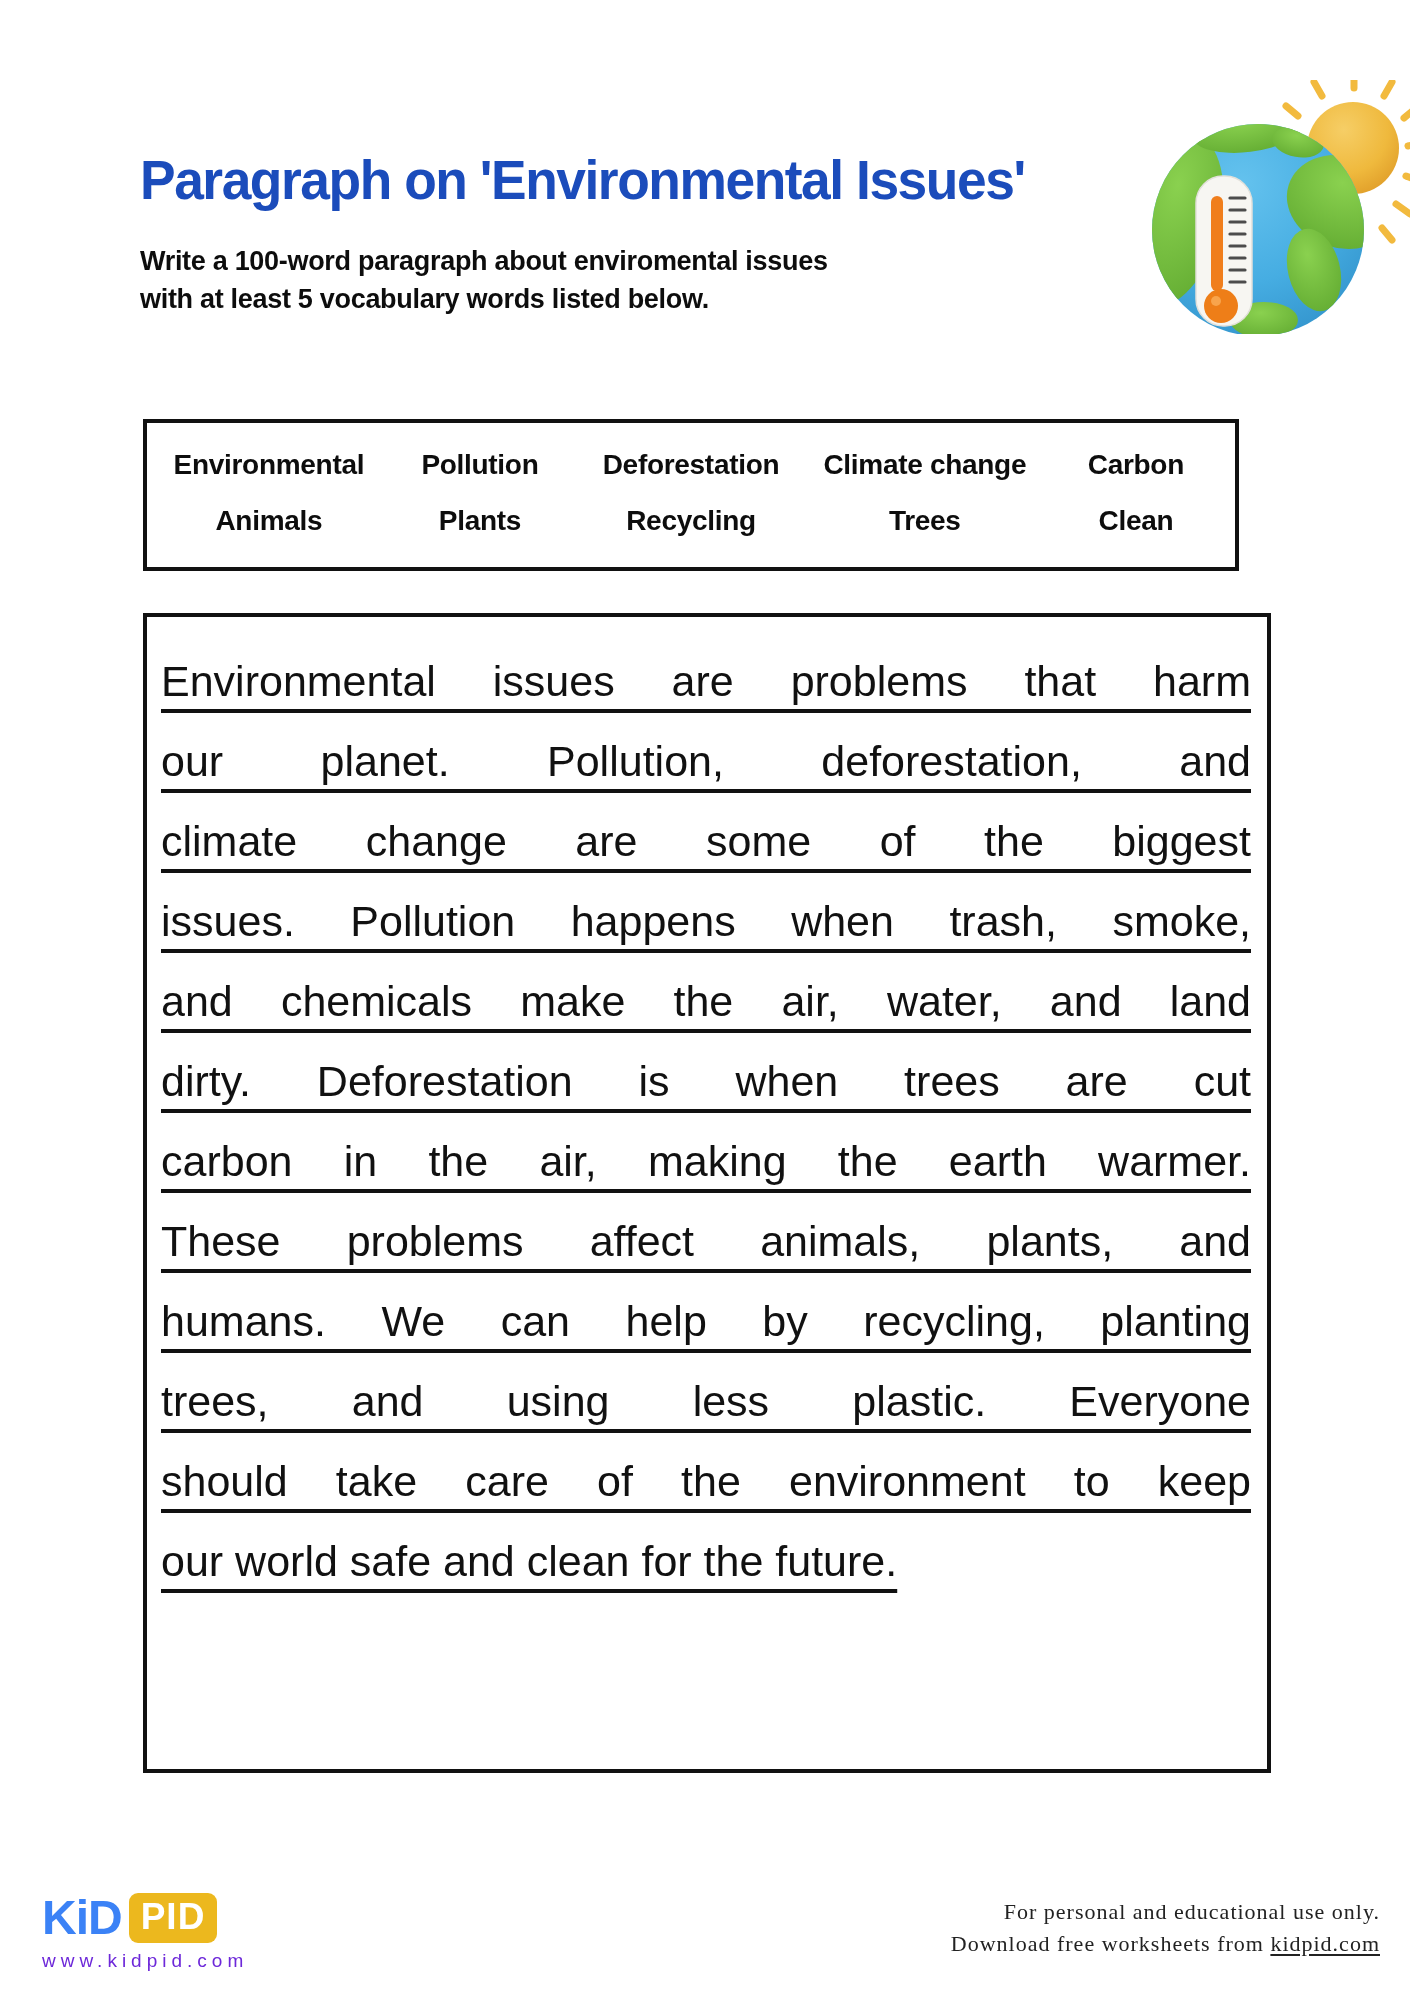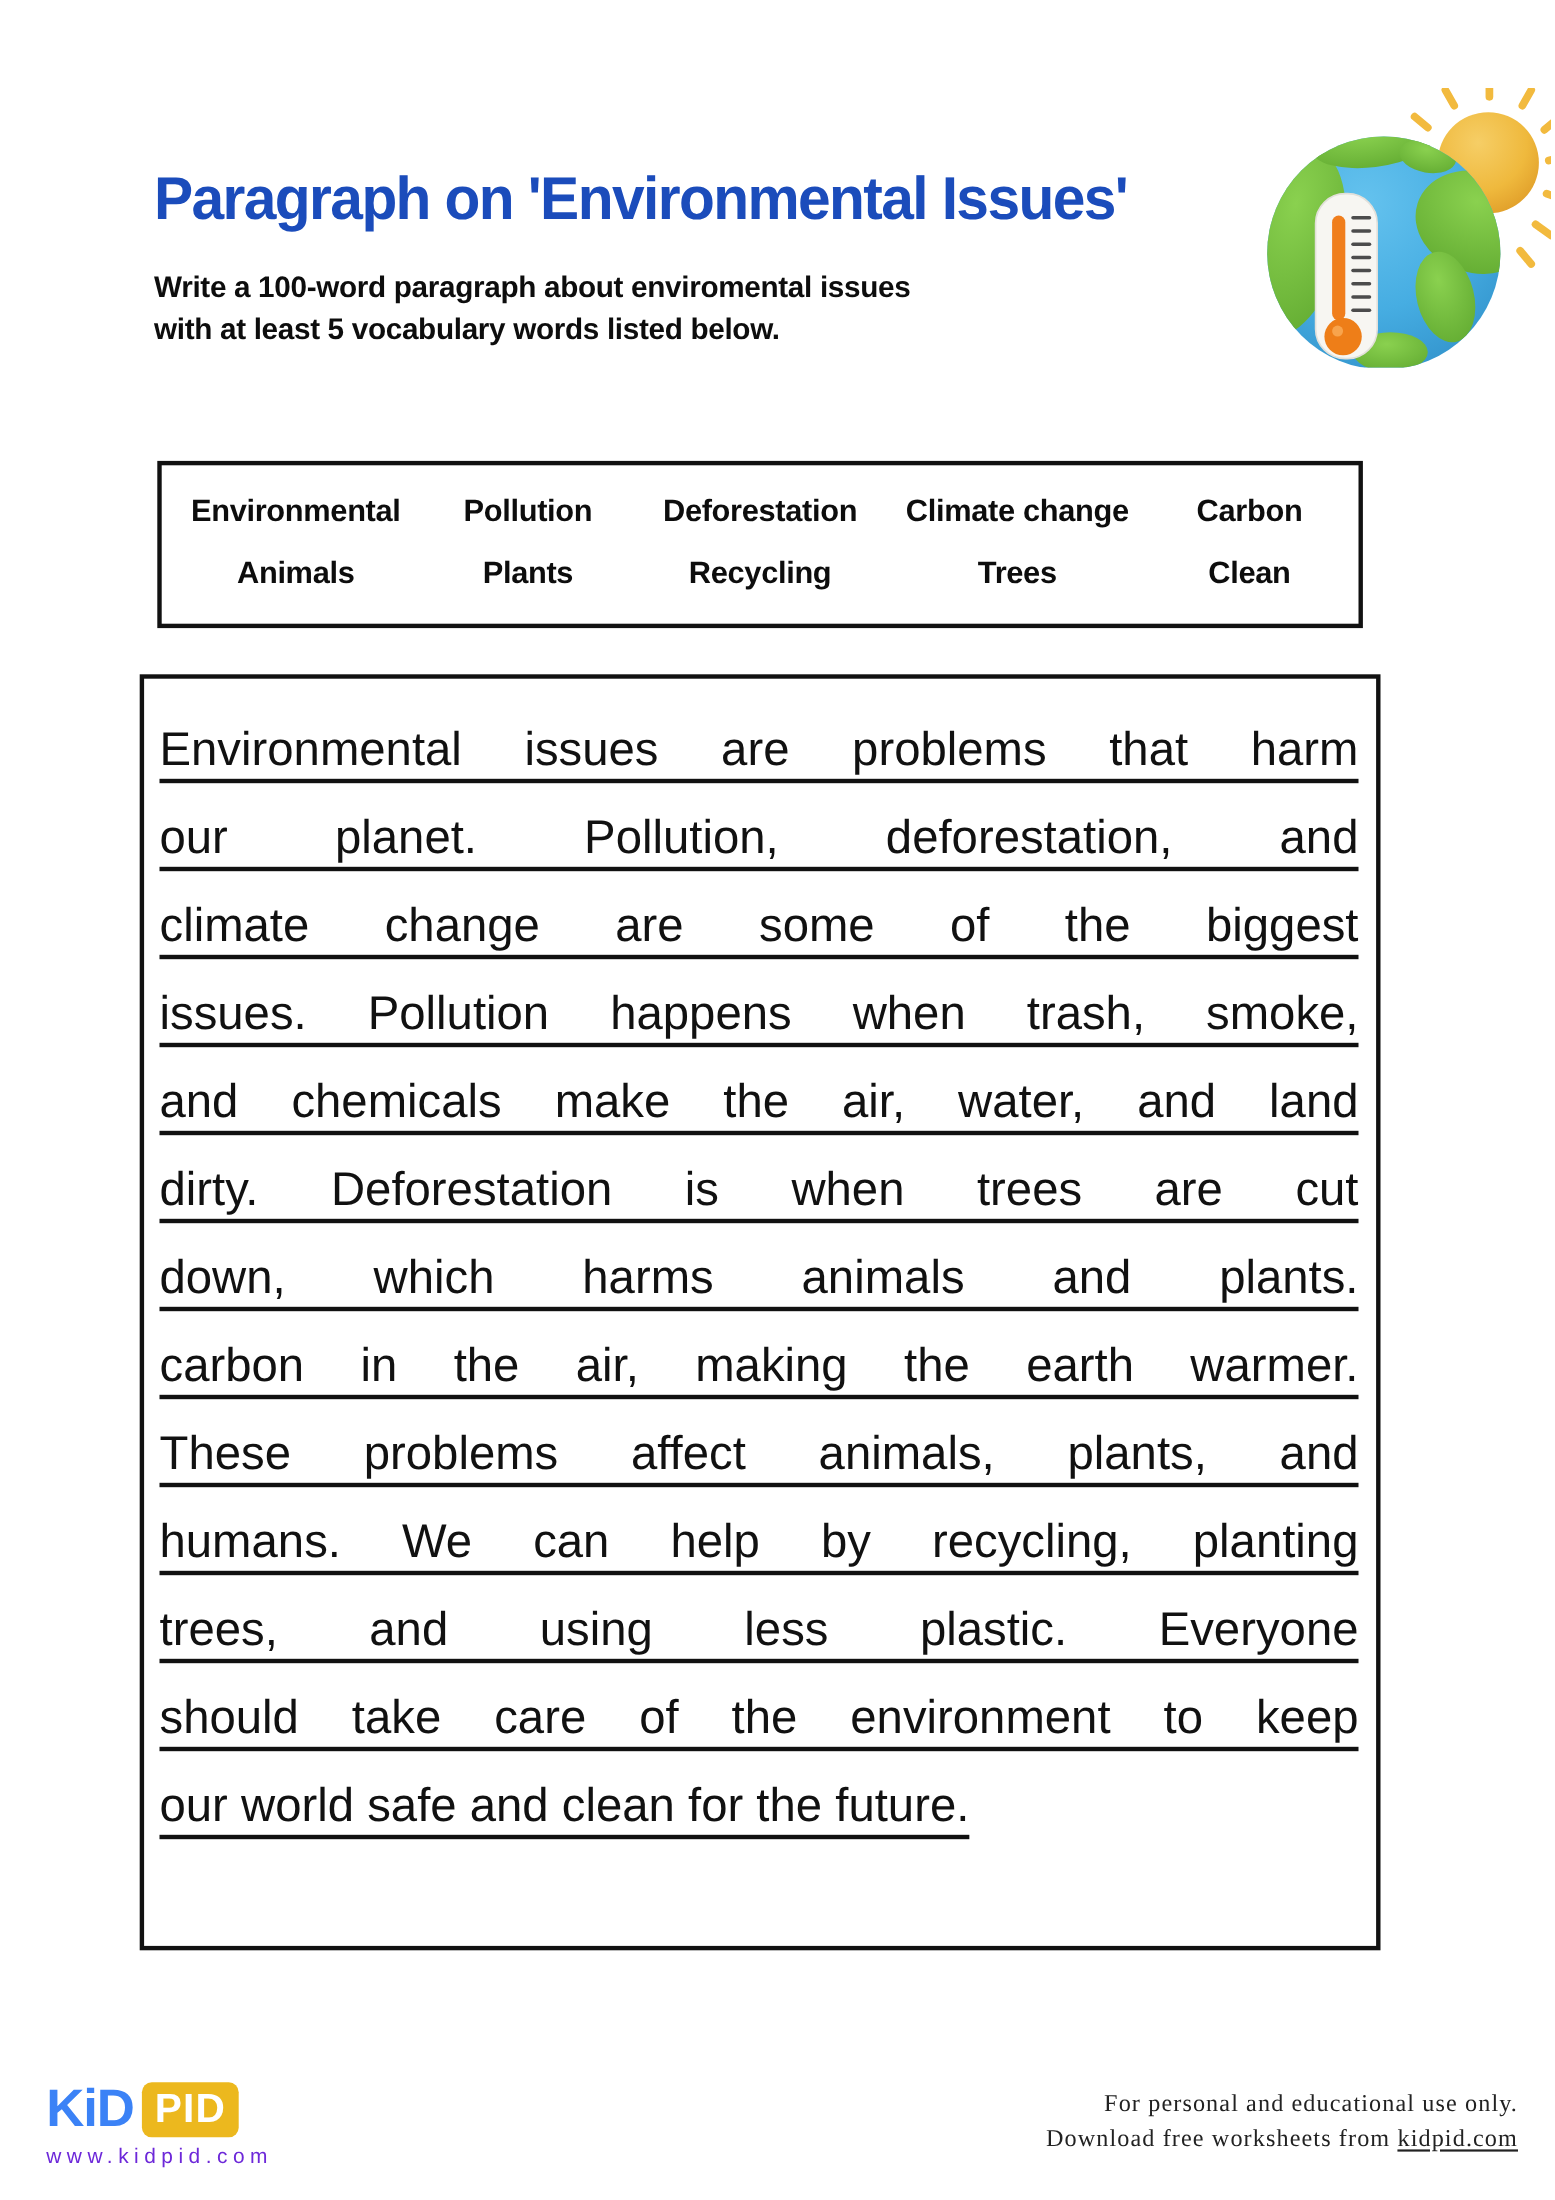--- a/index.html
+++ b/index.html
@@ -69,21 +69,21 @@
     font-size: 28px;
     font-weight: 700;
     color: #0d0d0d;
     letter-spacing: -0.3px;
     white-space: nowrap;
   }
 
   
   .writing-box {
     position: absolute;
-    left: 127px;
+    left: 143px;
     top: 613px;
     width: 1128px;
     height: 1160px;
     border: 4px solid #111111;
     background: #ffffff;
     padding: 24px 16px 0 14px;
   }
   .hw-line {
     height: 80px;
     font-size: 43px;
@@ -244,21 +244,20 @@
     <div class="vocab-word">Clean</div>
   </div>
 
   <div class="writing-box">
     <div class="hw-line"><span>Environmental issues are problems that harm</span></div>
     <div class="hw-line"><span>our planet. Pollution, deforestation, and</span></div>
     <div class="hw-line"><span>climate change are some of the biggest</span></div>
     <div class="hw-line"><span>issues. Pollution happens when trash, smoke,</span></div>
     <div class="hw-line"><span>and chemicals make the air, water, and land</span></div>
     <div class="hw-line"><span>dirty. Deforestation is when trees are cut</span></div>
-    <div class="hw-line"><span>down, which harms animals and plants.</span></div>
     <div class="hw-line"><span>carbon in the air, making the earth warmer.</span></div>
     <div class="hw-line"><span>These problems affect animals, plants, and</span></div>
     <div class="hw-line"><span>humans. We can help by recycling, planting</span></div>
     <div class="hw-line"><span>trees, and using less plastic. Everyone</span></div>
     <div class="hw-line"><span>should take care of the environment to keep</span></div>
     <div class="hw-line last"><span>our world safe and clean for the future.</span></div>
   </div>
 
   <div class="logo">
     <span class="logo-kid">KiD</span>

